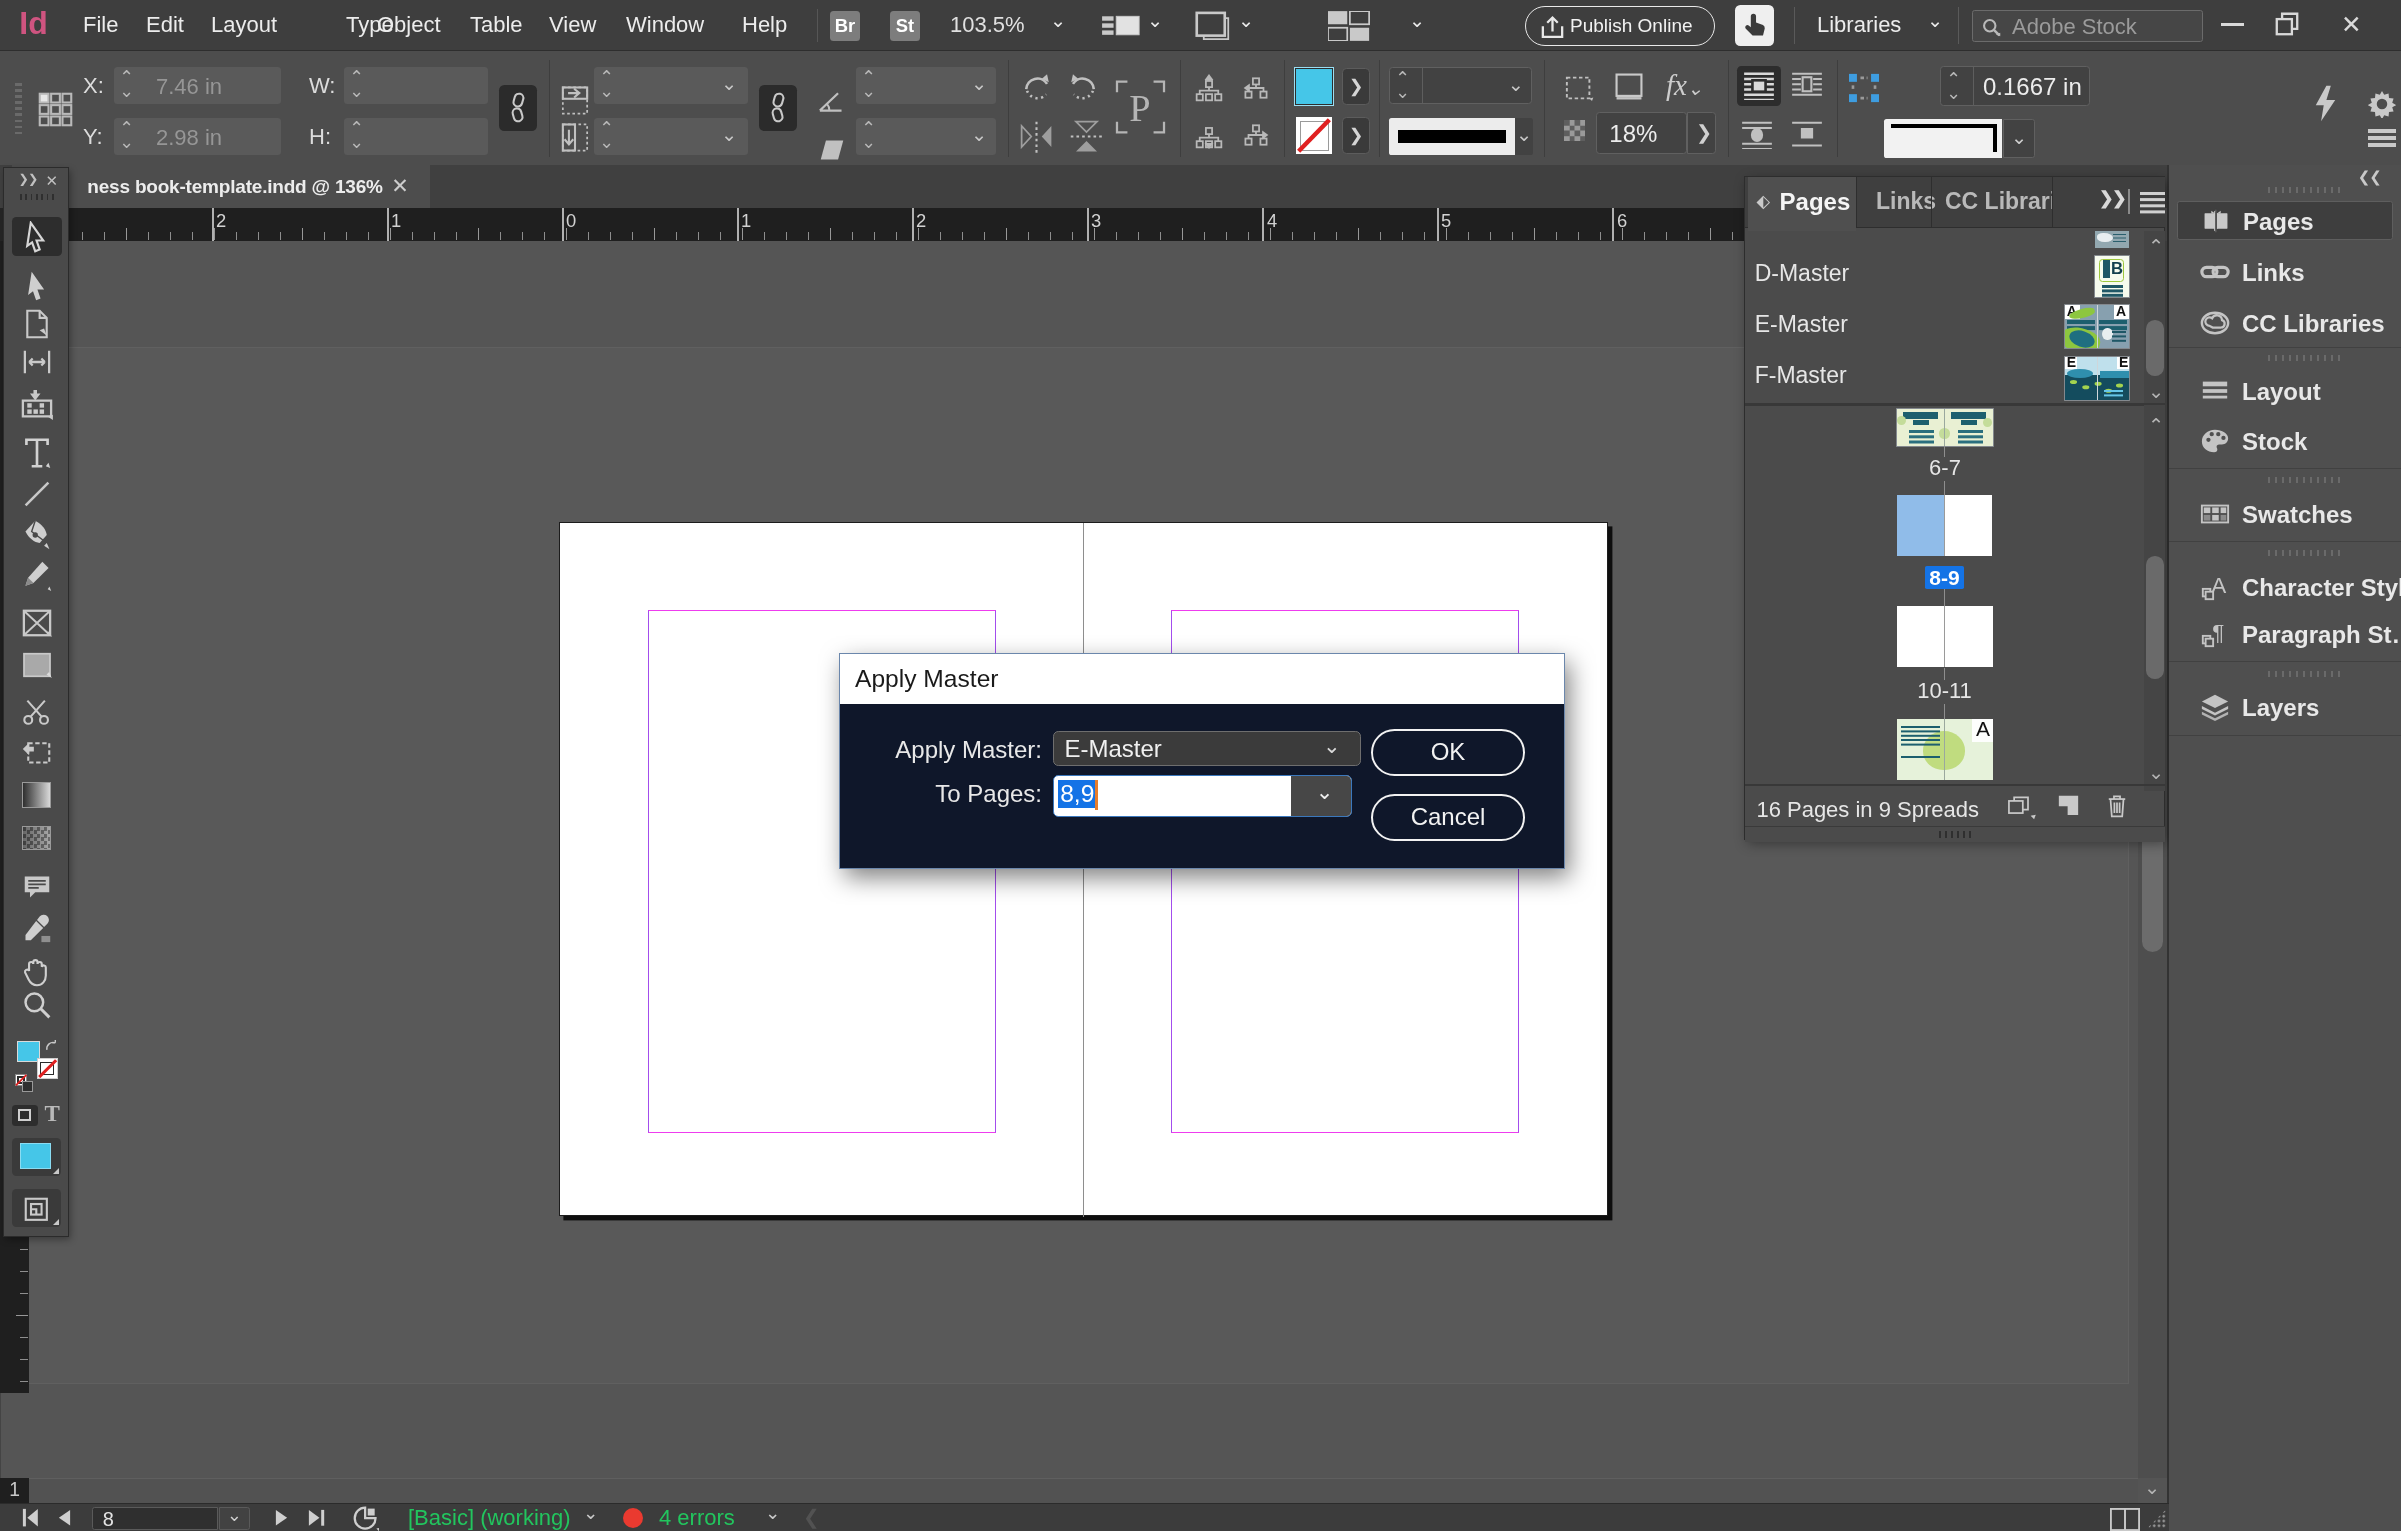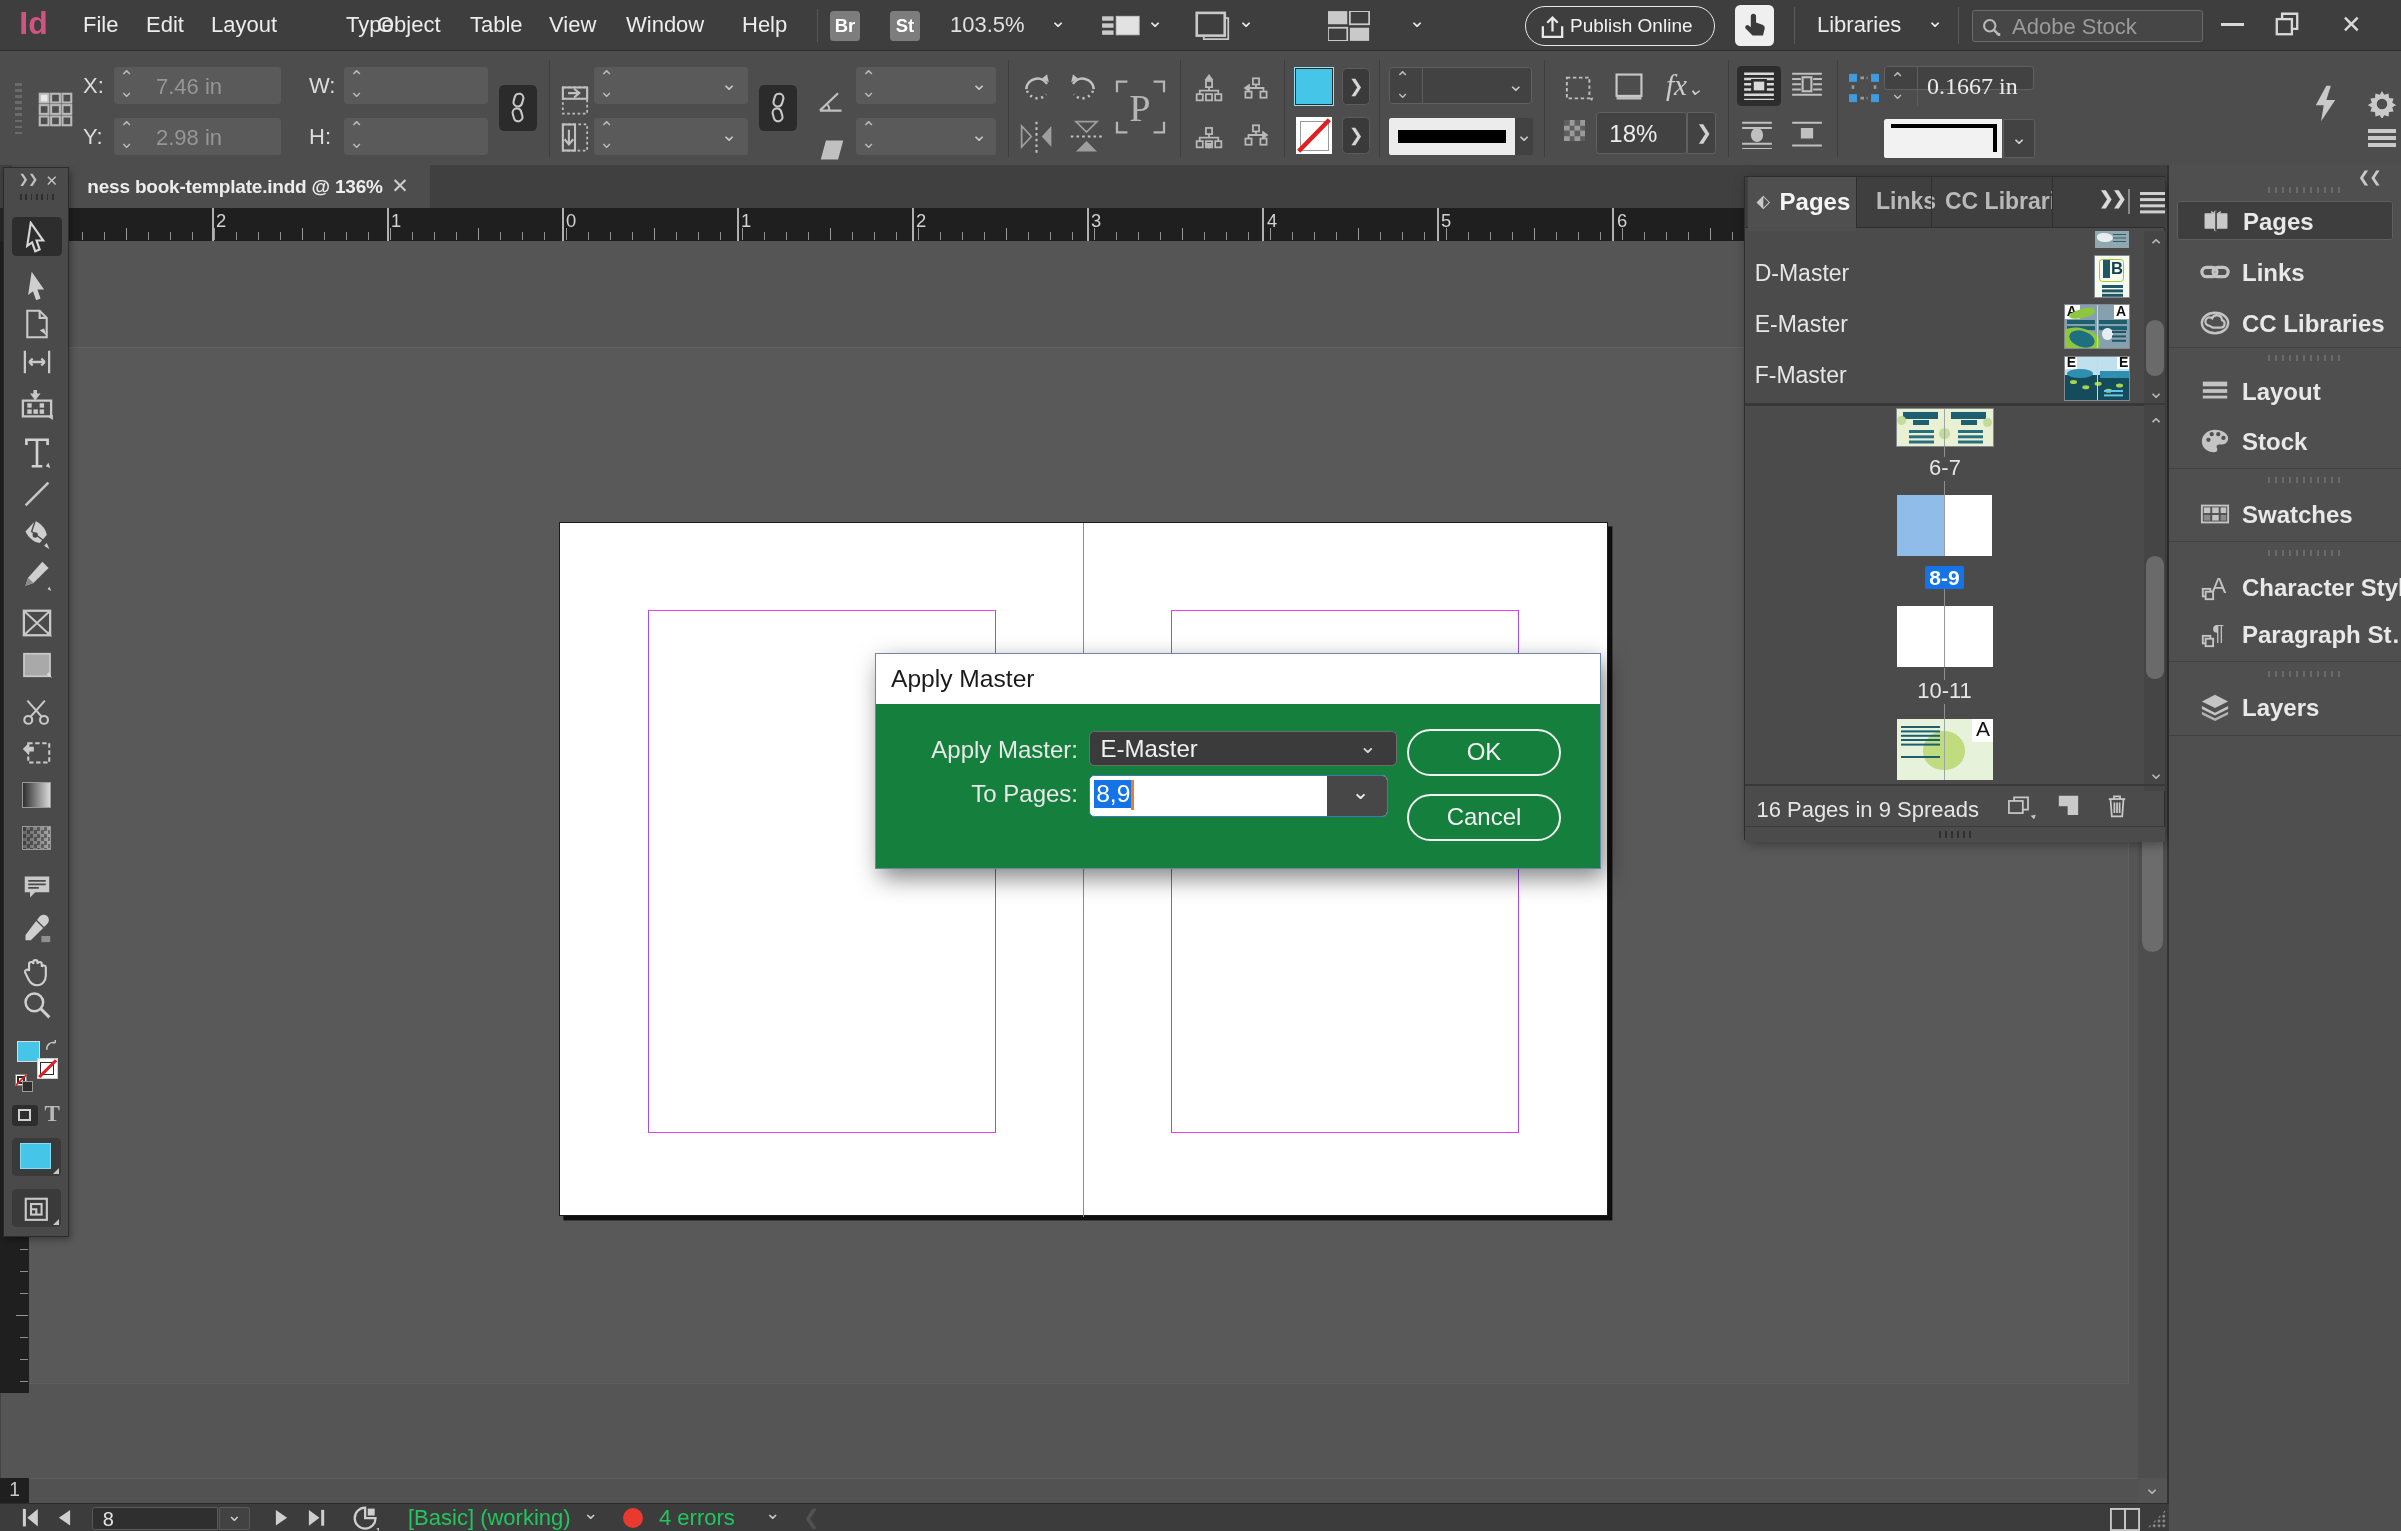--- a/index.html
+++ b/index.html
@@ -70,22 +70,22 @@
 .chevdn:before { content:"\2304"; position:absolute; font-size:19.3px; color:#b5b5b5; top:-5.3px;}
 
 #dock { left:2169px; top:165px; width:233px; height:1367px; background:#4f4f4f; }
 .dock-item { position:absolute; left:8px; width:216px; height:39px; }
 .dock-label { position:absolute; left:65px; top:6.1px; font-size:24px; font-weight:bold; color:#e8e8e8; white-space:nowrap; }
 .dicon { position:absolute; left:23px; top:4.4px; width:30px; height:30px; }
 .ddiv { position:absolute; left:0; width:233px; height:0.9px; background:#414141; }
 .dgrip { position:absolute; left:99px; width:75px; height:6.1px;
   background:repeating-linear-gradient(90deg,#6a6a6a 0 1.8px,transparent 1.8px 7px); }
 
-#dialog { left:839px; top:653px; width:726px; height:216px; background:#15803d;
-  border:1.8px solid #6b87ac; box-shadow:5.3px 8.8px 23px rgba(0,0,0,0.5);margin-left:36px; }
+#dialog { left:839px; top:653px; width:726px; height:216px; background:#0f172a;
+  border:1.8px solid #6b87ac; box-shadow:5.3px 8.8px 23px rgba(0,0,0,0.5); }
 #dlg-title { position:absolute; left:0; top:0; width:100%; height:50px; background:#ffffff; }
 #dlg-title span { position:absolute; left:15px; top:11.4px; font-size:24.6px; color:#1a1a1a; }
 .dlg-lab { position:absolute; font-size:24px; color:#e8e8e8; text-align:right; width:202px; }
 .pill { position:absolute; left:531px; width:154px; height:47px; border:2.6px solid #f2f2f2; border-radius:24.6px;
   color:#f2f2f2; font-size:24px; text-align:center; }
 </style>
 </head>
 <body>
 <div id="stage">
 
@@ -423,21 +423,21 @@
           <rect x="26" y="24" width="9" height="9"></rect>
         </g>
       <g stroke="#9a9a9a" stroke-width="3">
           <path d="M14 5.5 h8" stroke-dasharray="4 3"></path>
           <path d="M14 28.5 h8" stroke-dasharray="4 3"></path>
           <path d="M5.5 14 v6" stroke-dasharray="4 3"></path>
           <path d="M30.5 14 v6" stroke-dasharray="4 3"></path>
         </g>
     </svg>
 
-    <div class="inbox2" style="left:1884px; top:15px; width:150px; height:24px;font-family:Liberation Serif, serif;">
+    <div class="inbox2" style="left:1940px; top:15px; width:150px; height:40px;">
       <div class="spin" style="top:5.3px;"></div>
       <div style="position:absolute; left:32px; top:0; width:0.9px; height:39px; background:#5e5e5e;"></div>
       <span style="position:absolute; left:42px; top:6.1px; font-size:24px; color:#ececec;">0.1667 in</span>
     </div>
 
     <div class="abs" style="left:1884px; top:68px; width:118px; height:39px; background:#f2f2f2; border-radius:2.6px 0 0 2.6px;">
       <div style="position:absolute; left:7px; top:5.3px; right:5.3px; height:3.5px; background:#000;"></div>
       <div style="position:absolute; right:5.3px; top:5.3px; width:3.5px; height:28px; background:#000;"></div>
     </div>
     <div class="abs" style="left:2003px; top:68px; width:32px; height:39px; background:#424242; border:0.9px solid #606060; border-radius:0 2.6px 2.6px 0;">

